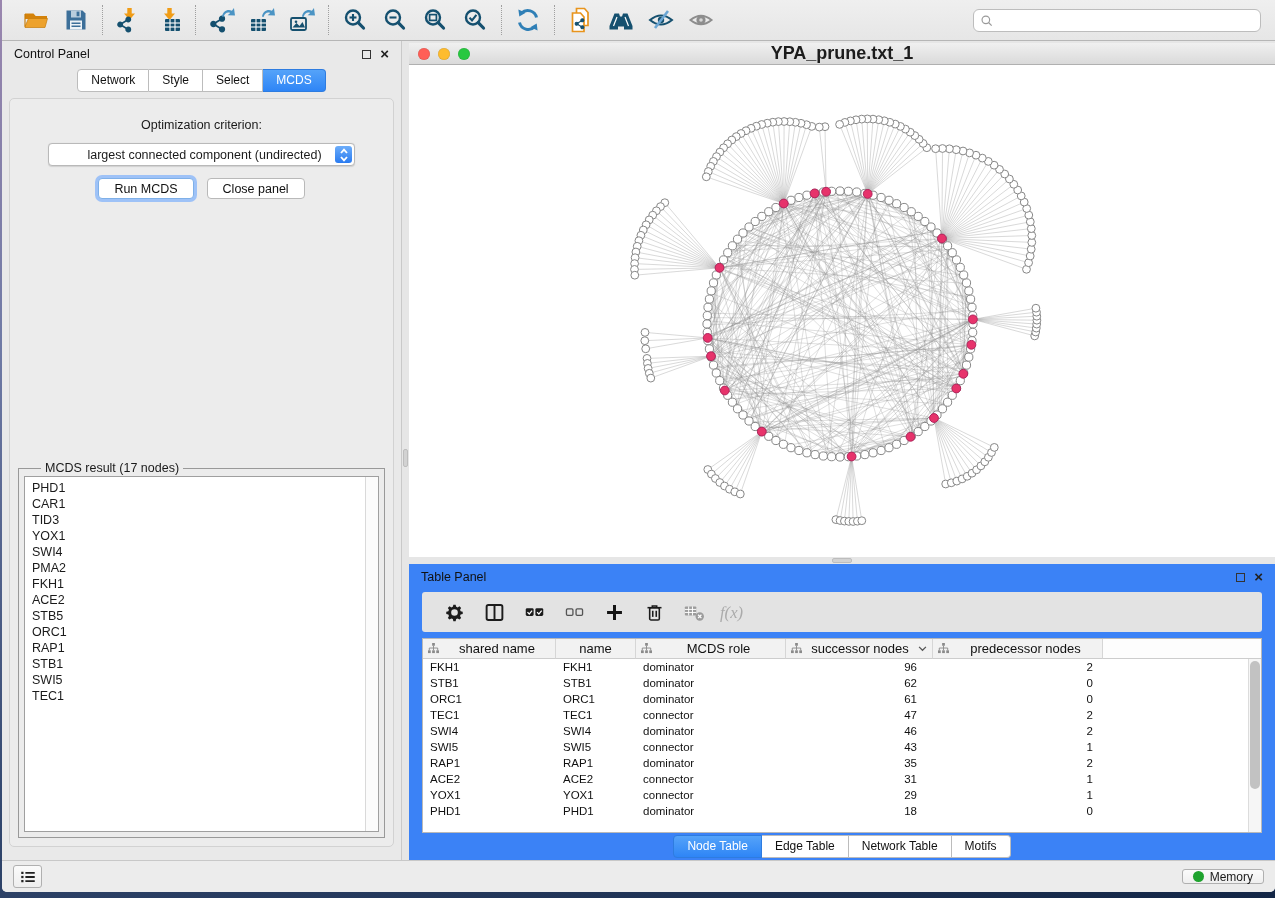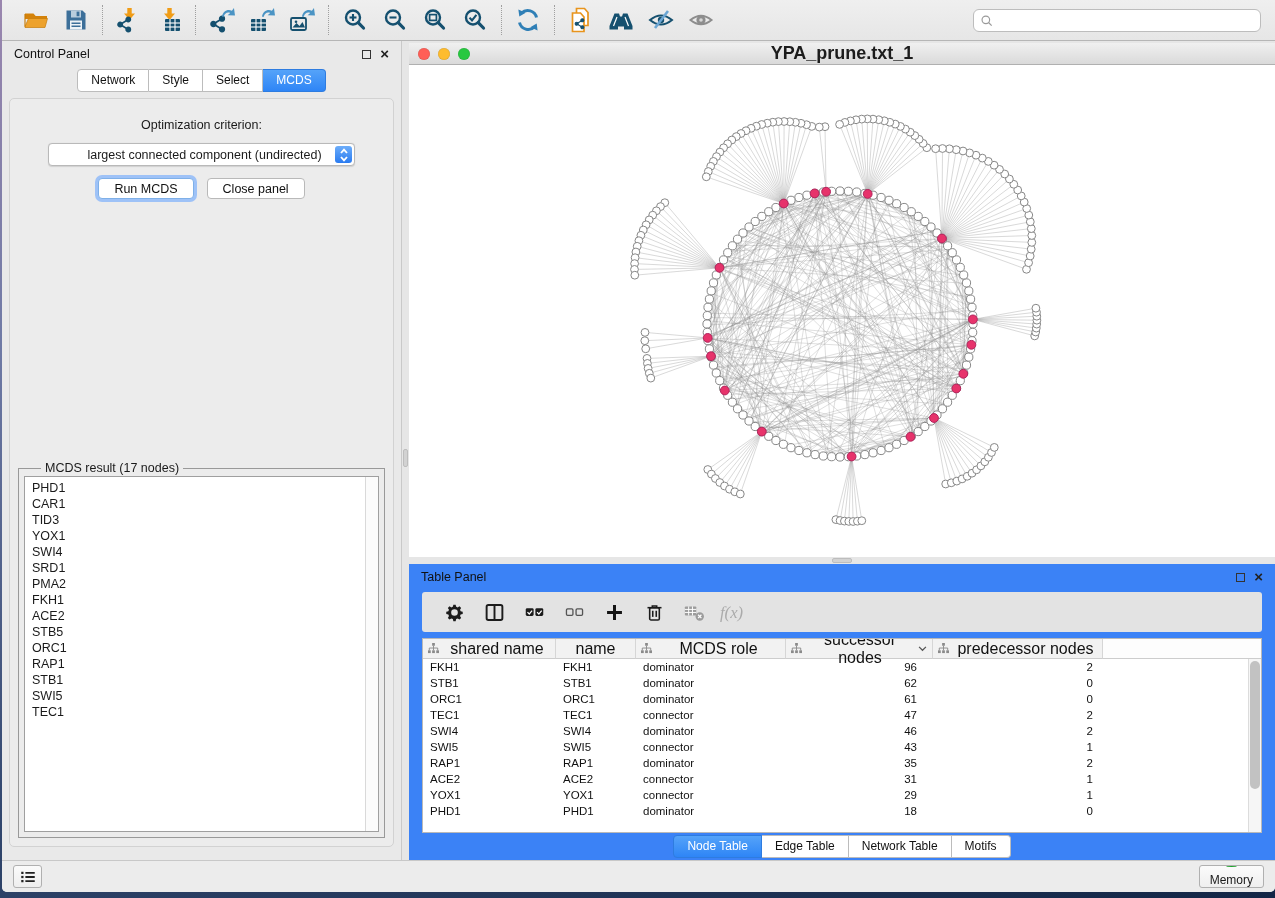--- a/index.html
+++ b/index.html
@@ -85,43 +85,43 @@
   .canvas svg { display:block; }
   
   .tpanel { flex:1; background:#3b82f6; display:flex; flex-direction:column; min-height:0; }
   .t-toolbar { margin:2px 13px 6px; height:40px; background:#e3e3e3; border-radius:3px;
     display:flex; align-items:center; padding:0 14px; gap:4px; flex:none; }
   .tt-btn { width:36px; height:32px; display:flex; align-items:center; justify-content:center; }
   .tt-btn svg { width:21px; height:21px; }
   .tt-btn.wide svg { width:34px; }
   .twrap { flex:1; margin:0 13px; background:#fff; border:1px solid #b9b9b9; position:relative;
     display:flex; flex-direction:column; overflow:hidden; }
-  .thead { height:20px; display:flex; flex:none; font-size:16px; }
+  .thead { height:20px; display:flex; flex:none; font-size:13px; }
   .th { background:#f2f2f2; border-bottom:1px solid #cdcdcd; border-right:1px solid #d6d6d6;
     display:flex; align-items:center; flex:none; }
   .th .lbl { flex:1; text-align:center; color:#111; }
   .th .tree { margin:0 0 0 5px; flex:none; display:flex; }
   .th .chev { margin-right:5px; flex:none; display:flex; }
   .th.fill { flex:1; background:#fdfdfd; border-right:none; }
   .tbody { flex:1; font-size:11.5px; position:relative; overflow:hidden; }
   .trow { height:16px; display:flex; }
   .td { flex:none; overflow:hidden; white-space:nowrap; padding-left:7px; line-height:16px; color:#111; }
   .td.num { text-align:right; padding-left:0; }
   .tscroll { position:absolute; right:0; top:20px; bottom:0; width:13px; background:#f6f6f6;
     border-left:1px solid #dcdcdc; }
   .tscroll .thumb { position:absolute; top:2px; left:1px; width:10px; height:128px;
     background:#c2c2c2; border-radius:5px; }
   .t-tabs { height:27px; display:flex; justify-content:center; align-items:center; flex:none; }
   
   .statusbar { height:32px; background:#ececec; border-top:1px solid #c8c8c8; display:flex;
     align-items:center; padding:0 11px; flex:none; }
   .menu-btn { width:29px; height:23px; background:linear-gradient(#fbfbfb,#eee);
     border:1px solid #b0b0b0; border-radius:3px; display:flex; align-items:center; justify-content:center; }
-  .mem-btn { margin-left:auto; height:23px; padding:0 10px; background:linear-gradient(#fbfbfb,#efefef);
-    border:1px solid #b0b0b0; border-radius:3px; display:flex; align-items:center; gap:6px; font-size:12px;flex-direction:column; }
+  .mem-btn { margin-left:auto; height:15px; padding:0 10px; background:linear-gradient(#fbfbfb,#efefef);
+    border:1px solid #b0b0b0; border-radius:3px; display:flex; align-items:center; gap:6px; font-size:12px; }
   .dot { width:11px; height:11px; border-radius:50%; display:inline-block; }
 </style>
 </head>
 <body>
 
 <div class="app">
 
   <div class="toolbar" id="main-toolbar">
 
     <div class="tb-group">
@@ -332,21 +332,20 @@
         </div>
         <div class="groupbox">
           <span class="legend">MCDS result (17 nodes)</span>
           <div class="listbox">
             <div class="mcds-list" id="mcds-list">
                 <div>PHD1</div>
                 <div>CAR1</div>
                 <div>TID3</div>
                 <div>YOX1</div>
                 <div>SWI4</div>
-                <div>SRD1</div>
                 <div>PMA2</div>
                 <div>FKH1</div>
                 <div>ACE2</div>
                 <div>STB5</div>
                 <div>ORC1</div>
                 <div>RAP1</div>
                 <div>STB1</div>
                 <div>SWI5</div>
                 <div>TEC1</div>
               </div>

